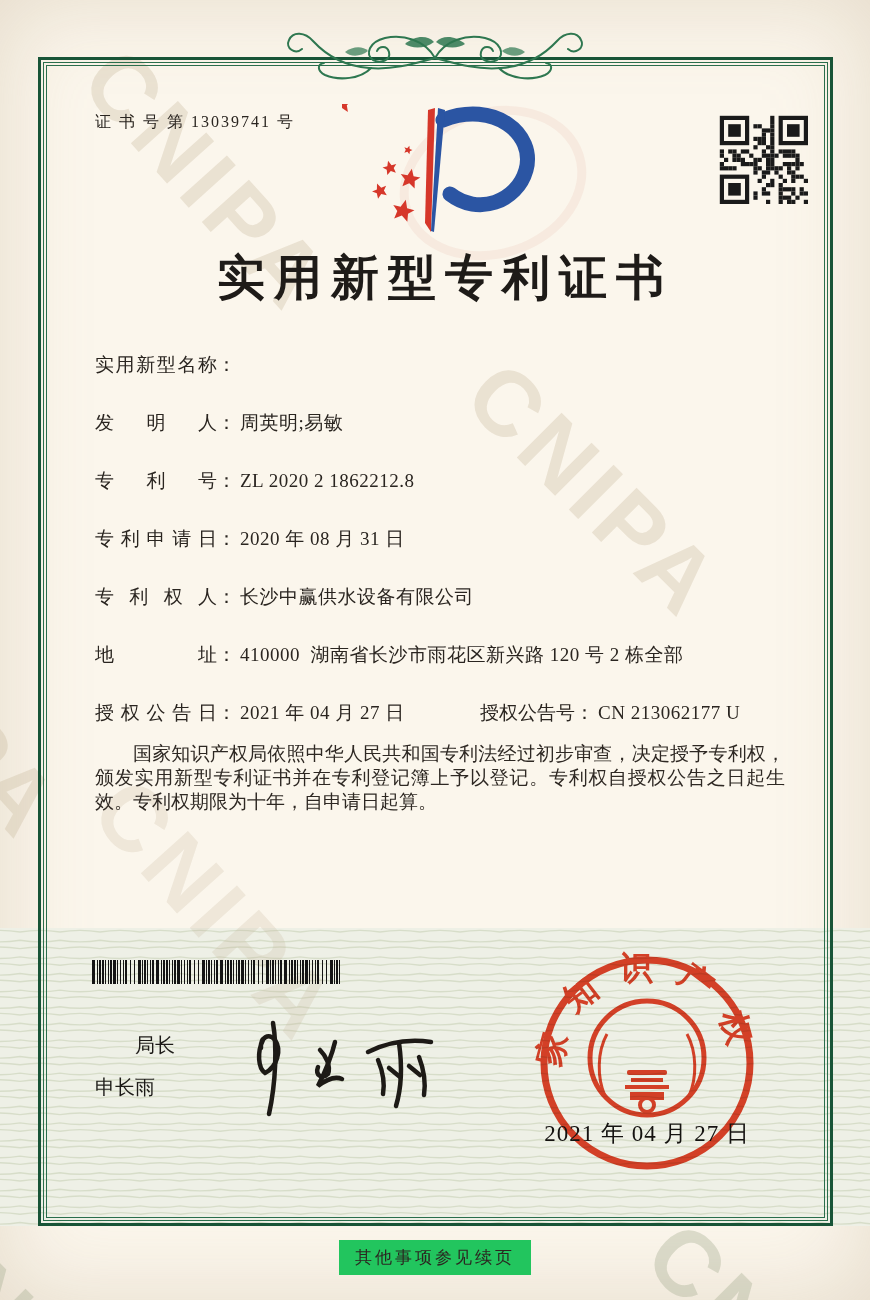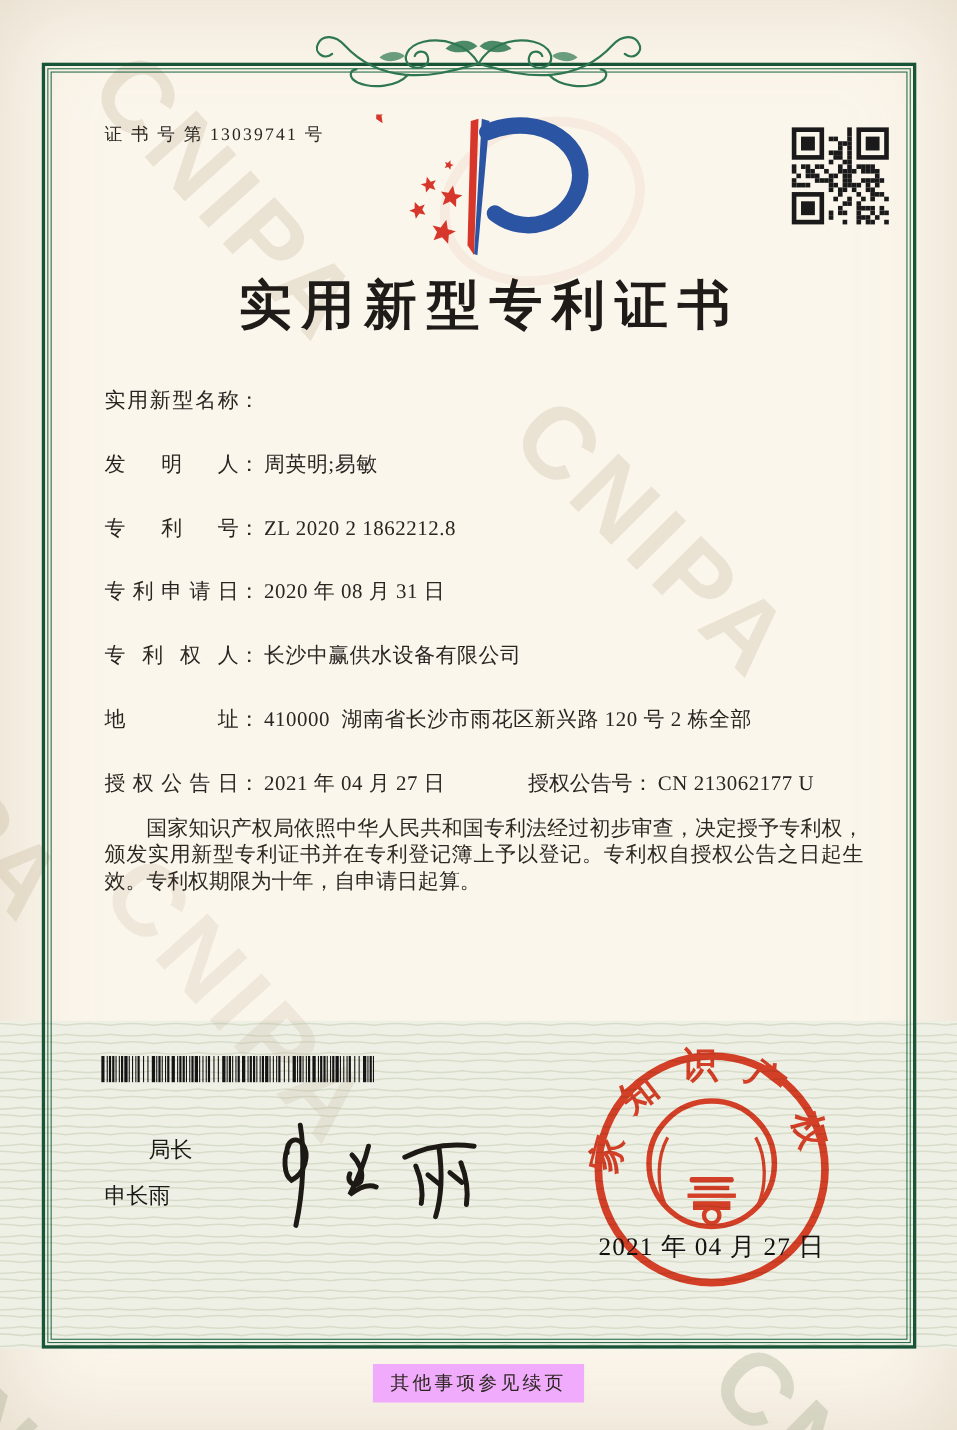--- a/index.html
+++ b/index.html
@@ -51,21 +51,21 @@
   .signer { position:absolute; left:95px; top:1032px; font-family:"Liberation Sans","DejaVu Sans",sans-serif; font-size:20px; color:#1c1a17; font-weight:500; }
   .signer div:first-child { margin-bottom:15px;margin-left:40px; }
   .signature { position:absolute; left:232px; top:1016px; }
   .seal { position:absolute; left:530px; top:946px; opacity:.95; mix-blend-mode:multiply; }
   .seal-date {
     position:absolute; left:534px; top:1118px; width:226px; text-align:center;
     font-size:23px; color:#141210; letter-spacing:1px; font-weight:500;
   }
   .page-indicator { position:absolute; left:0; right:0; top:1186px; text-align:center; font-size:15px; color:#34302a; letter-spacing:2px; }
   .continuation { position:absolute; left:0; right:0; top:1240px; text-align:center; }
-  .continuation span { display:inline-block; background:#f0abfc; padding:6px 16px; font-size:17px; letter-spacing:3px; color:#2b2620; }
+  .continuation span { display:inline-block; background:#22c55e; padding:6px 16px; font-size:17px; letter-spacing:3px; color:#2b2620; }
 </style>
 </head>
 <body>
 
 <div class="page">
 
   <div class="wave-band">
     <svg id="waves" width="870" height="298" viewBox="0 0 870 298">
         <path d="M-20 4 q 20 -3.2 40 0 q 20 -3.2 40 0 q 20 -3.2 40 0 q 20 -3.2 40 0 q 20 -3.2 40 0 q 20 -3.2 40 0 q 20 -3.2 40 0 q 20 -3.2 40 0 q 20 -3.2 40 0 q 20 -3.2 40 0 q 20 -3.2 40 0 q 20 -3.2 40 0 q 20 -3.2 40 0 q 20 -3.2 40 0 q 20 -3.2 40 0 q 20 -3.2 40 0 q 20 -3.2 40 0 q 20 -3.2 40 0 q 20 -3.2 40 0 q 20 -3.2 40 0 q 20 -3.2 40 0 q 20 -3.2 40 0 q 20 -3.2 40 0" fill="none" stroke="#d7ddc9" stroke-width="1.4"></path>
         <path d="M-20 12.3 q 20 3.2 40 0 q 20 3.2 40 0 q 20 3.2 40 0 q 20 3.2 40 0 q 20 3.2 40 0 q 20 3.2 40 0 q 20 3.2 40 0 q 20 3.2 40 0 q 20 3.2 40 0 q 20 3.2 40 0 q 20 3.2 40 0 q 20 3.2 40 0 q 20 3.2 40 0 q 20 3.2 40 0 q 20 3.2 40 0 q 20 3.2 40 0 q 20 3.2 40 0 q 20 3.2 40 0 q 20 3.2 40 0 q 20 3.2 40 0 q 20 3.2 40 0 q 20 3.2 40 0 q 20 3.2 40 0" fill="none" stroke="#d7ddc9" stroke-width="1.4"></path>

